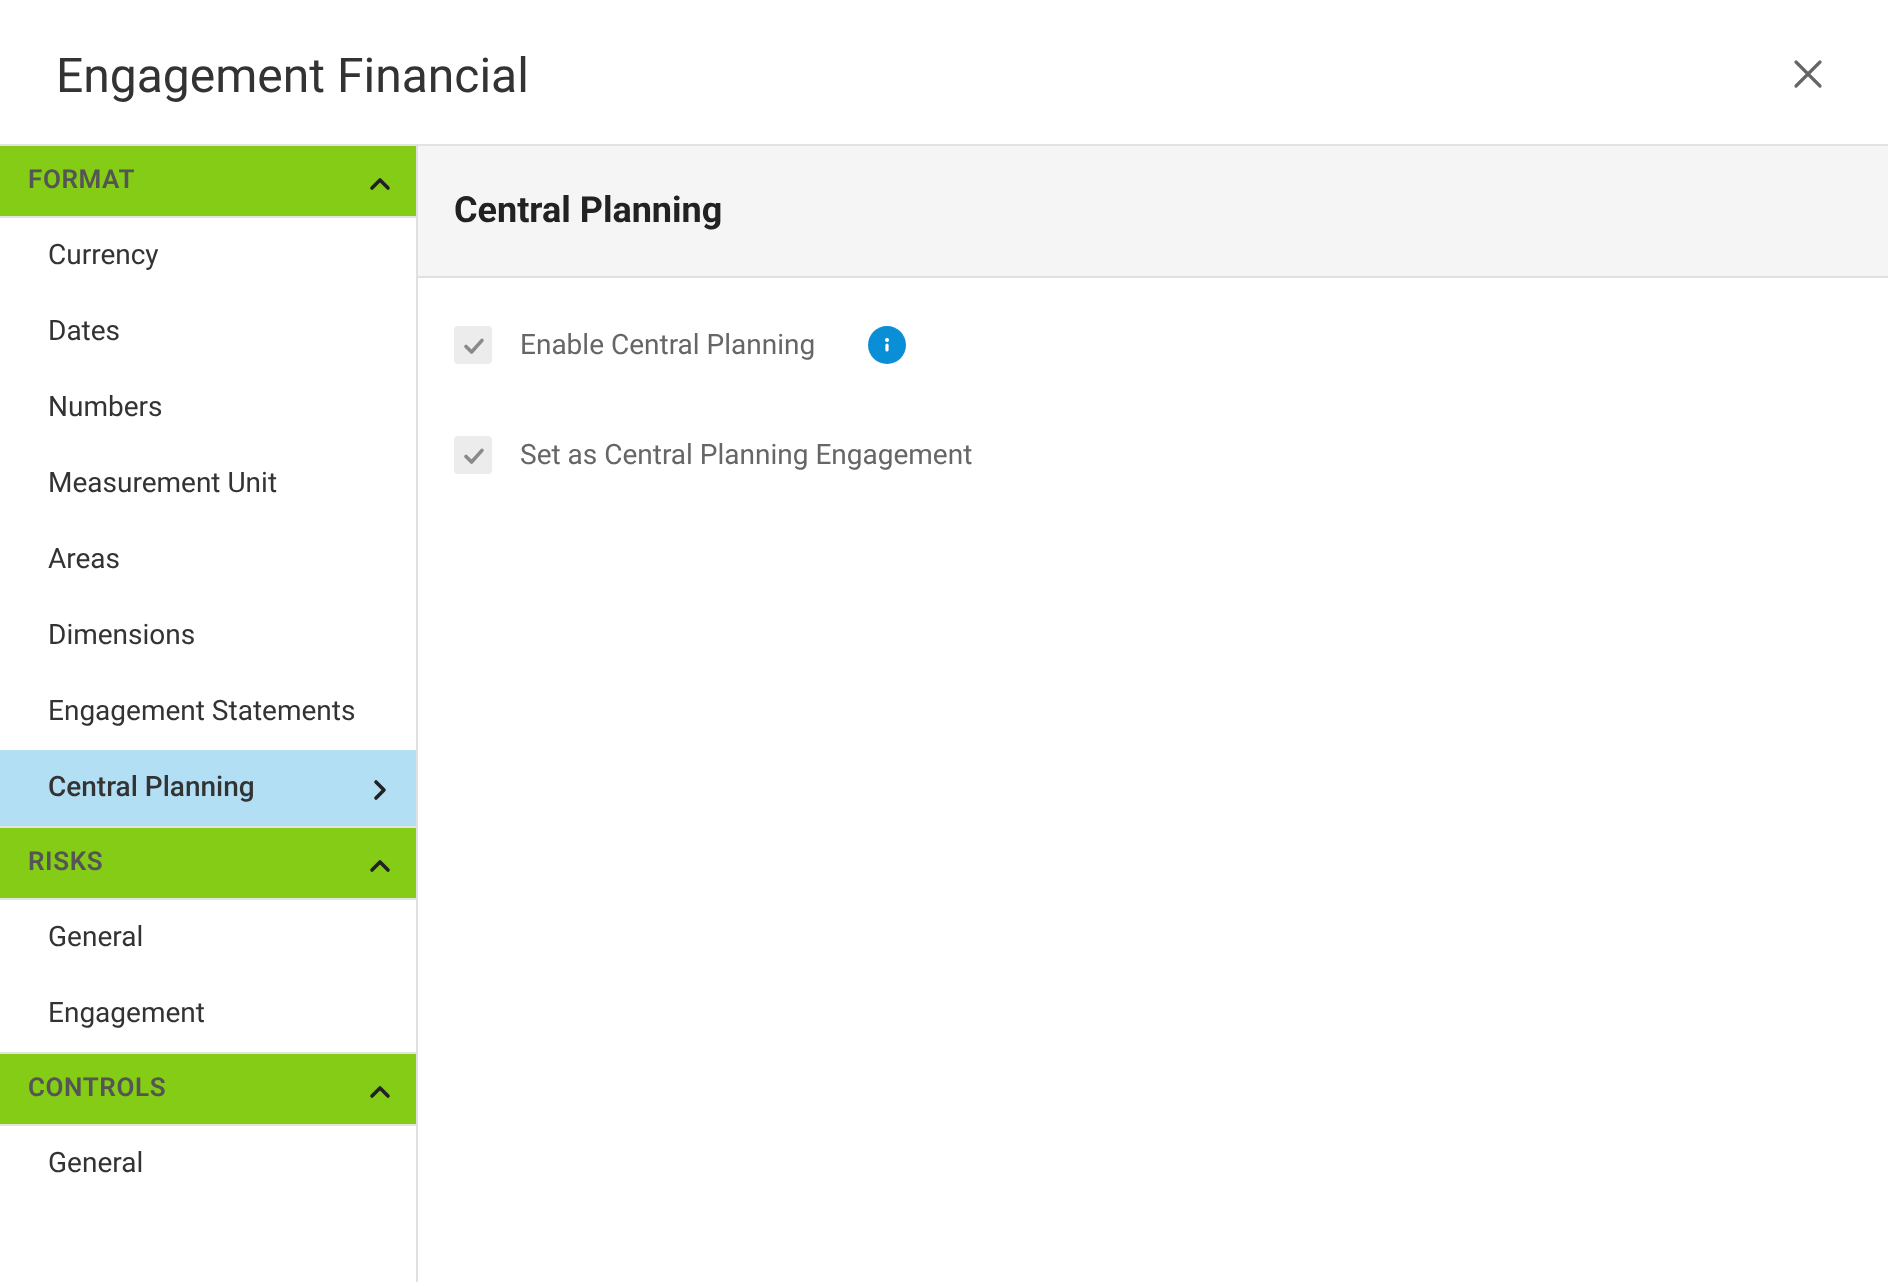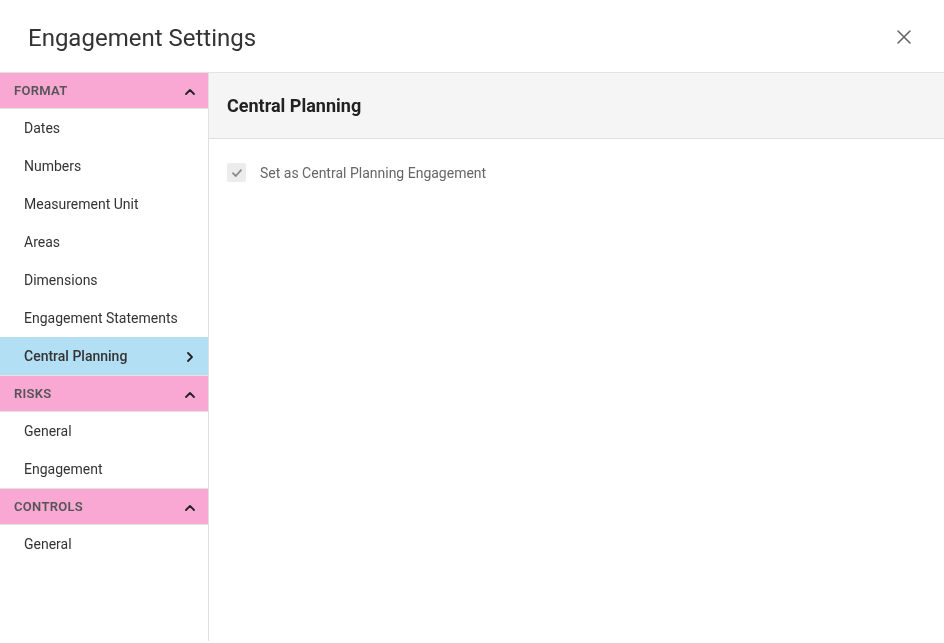--- a/index.html
+++ b/index.html
@@ -38,21 +38,21 @@
     width: 209px;
     flex-shrink: 0;
     border-right: 1px solid #e0e0e0;
     background: #fff;
     overflow-y: auto;
   }
   .section-header {
     display: flex;
     justify-content: space-between;
     align-items: center;
-    background: #f9a8d4;
+    background: #84cc16;
     border-top: 1px solid #e3e3e3;
     border-bottom: 1px solid #e3e3e3;
     padding: 10px 14px;
     font-size: 13px;
     font-weight: 600;
     color: #555;
     letter-spacing: 0.3px;
     cursor: pointer;
   }
   .section-header.first { border-top: 1px solid #e3e3e3; }
@@ -126,21 +126,21 @@
     justify-content: center;
     margin-left: 12px;
     cursor: pointer;
   }
   .info-badge svg { display: block; }
 </style>
 </head>
 <body>
 
 <div class="header">
-  <h1 class="header-title">Engagement Settings</h1>
+  <h1 class="header-title">Engagement Financial</h1>
   <div class="close-btn">
     <span>
       <svg width="16" height="16" viewBox="0 0 16 16">
           <path d="M2 2 L14 14 M14 2 L2 14" stroke="#666" stroke-width="1.6" fill="none" stroke-linecap="round"></path>
         </svg>
     </span>
   </div>
 </div>
 
 <div class="body">
@@ -149,20 +149,23 @@
 
     <div class="section-header first">
       <span>FORMAT</span>
       <span class="chev">
         <svg width="12" height="12" viewBox="0 0 12 12">
             <path d="M2 8 L6 4 L10 8" stroke="#222" stroke-width="1.8" fill="none" stroke-linecap="round" stroke-linejoin="round"></path>
           </svg>
       </span>
     </div>
     <div class="sidebar-item">
+      <span>Currency</span>
+    </div>
+    <div class="sidebar-item">
       <span>Dates</span>
     </div>
     <div class="sidebar-item">
       <span>Numbers</span>
     </div>
     <div class="sidebar-item">
       <span>Measurement Unit</span>
     </div>
 
     <div class="sidebar-item">
@@ -211,20 +214,38 @@
     </div>
 
   </div>
 
   <div class="main">
     <div class="main-header">
       <h2 class="main-title">Central Planning</h2>
     </div>
     <div class="main-content">
 
+      <div class="setting-row">
+        <div class="checkbox">
+          <span>
+            <svg width="12" height="12" viewBox="0 0 12 12">
+                <path d="M2 6.2 L4.8 9 L10 3.2" stroke="#8a8a8a" stroke-width="1.8" fill="none" stroke-linecap="round" stroke-linejoin="round"></path>
+              </svg>
+          </span>
+        </div>
+        <span class="setting-label">Enable Central Planning</span>
+        <div class="info-badge">
+          <span>
+            <svg width="11" height="11" viewBox="0 0 11 11">
+              <circle cx="5.5" cy="3" r="1" fill="#fff"></circle>
+              <rect x="4.7" y="4.8" width="1.6" height="4" rx="0.8" fill="#fff"></rect>
+            </svg>
+          </span>
+        </div>
+      </div>
 
       <div class="setting-row">
         <div class="checkbox">
           <span>
             <svg width="12" height="12" viewBox="0 0 12 12">
                 <path d="M2 6.2 L4.8 9 L10 3.2" stroke="#8a8a8a" stroke-width="1.8" fill="none" stroke-linecap="round" stroke-linejoin="round"></path>
               </svg>
           </span>
         </div>
         <span class="setting-label">Set as Central Planning Engagement</span>

